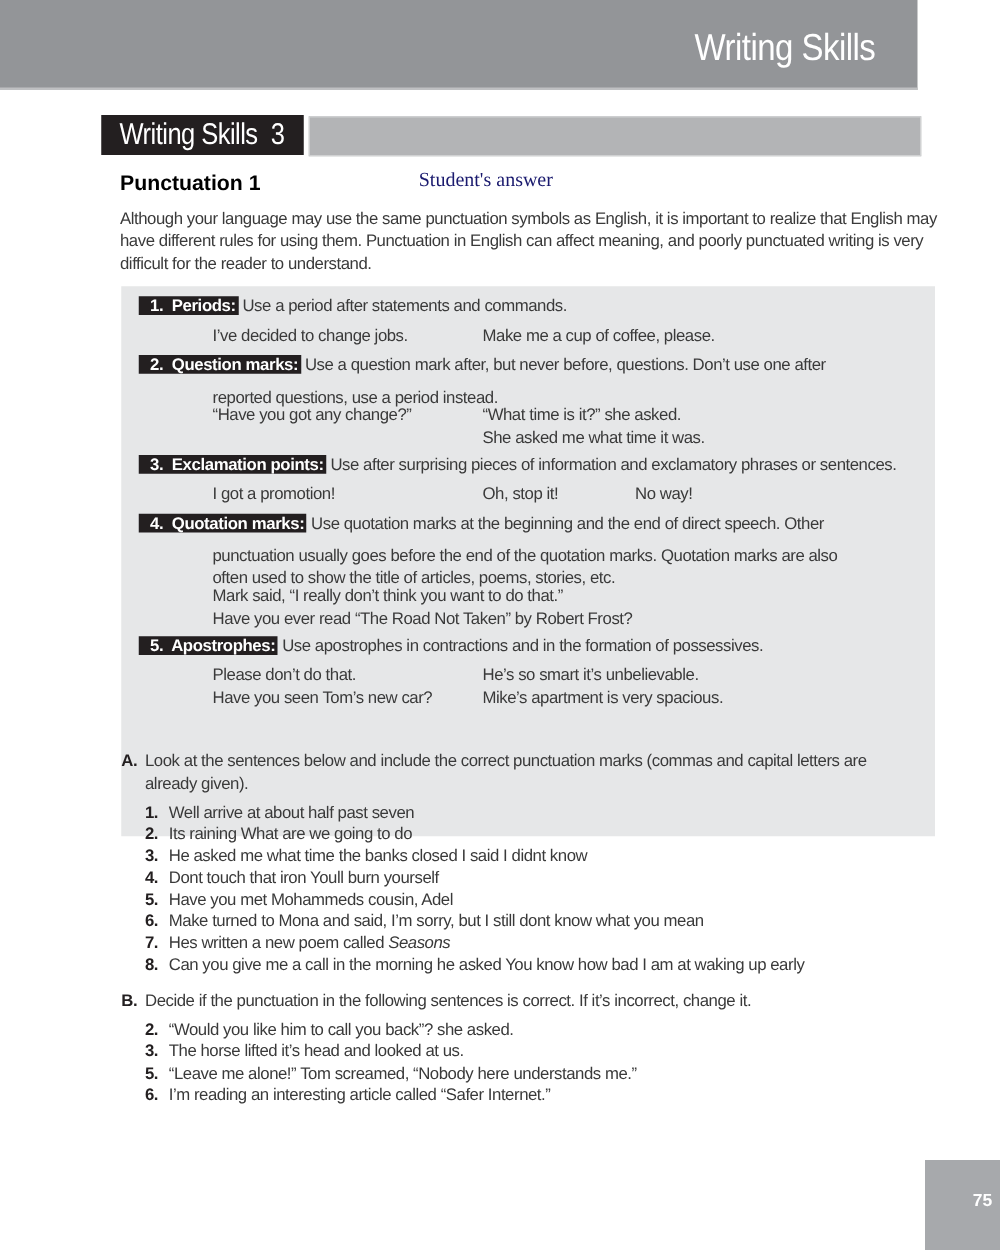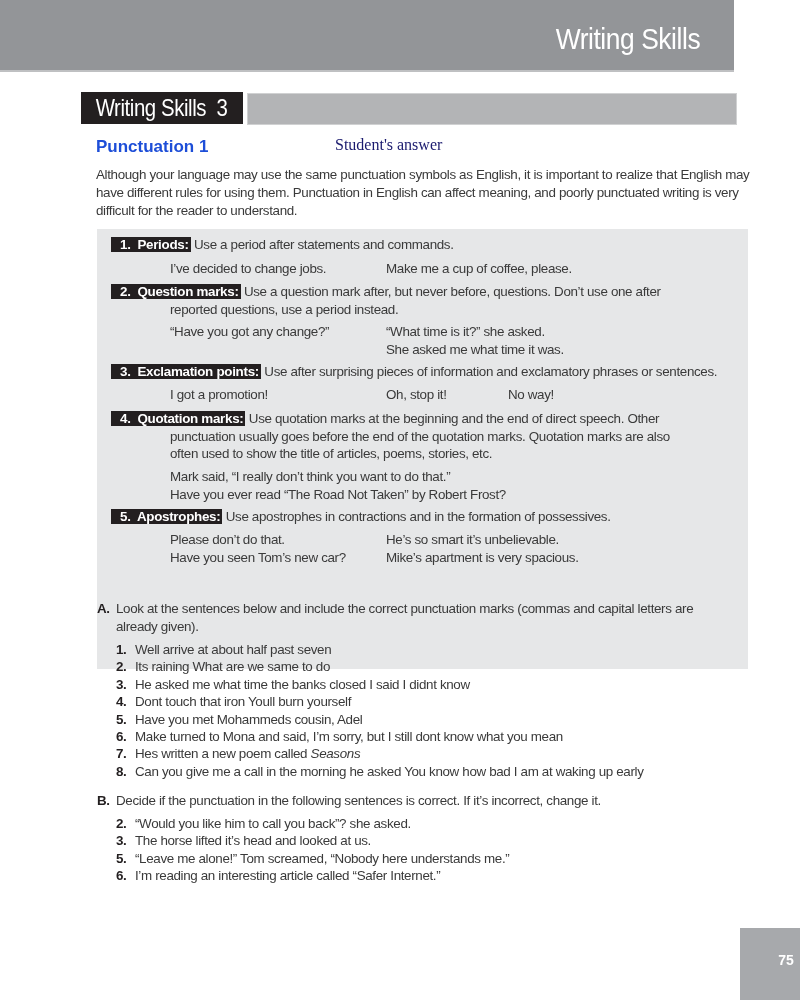--- a/index.html
+++ b/index.html
@@ -29,21 +29,21 @@
   }
   .section-tag span { display: inline-block; transform: scaleX(0.85); }
   .section-bar {
     position: absolute; left: 247px; top: 93px; width: 488px; height: 30px;
     background: #b3b4b6;
     border: 1px solid #d0d1d2;
   }
   .heading {
     position: absolute; left: 96px; top: 137px;
     font-family: "Liberation Sans", sans-serif; font-weight: bold;
-    font-size: 17px; color: #1d4ed8;
+    font-size: 17px; color: #000000;
   }
   .student-answer {
     position: absolute; left: 335px; top: 136px;
     font-family: "Liberation Serif", serif;
     font-size: 16px; color: #1a1a6e;
   }
   .intro {
     position: absolute; left: 96px; top: 166px; width: 660px;
     font-family: Liberation Sans, sans-serif;
     font-size: 13.4px; line-height: 18px; color: #3a3a3a;
@@ -53,21 +53,21 @@
     position: absolute; left: 97px; top: 229px; width: 651px; height: 440px;
     background: #e6e7e8;
   }
   .rule { position: absolute; left: 14px; width: 630px;
     font-family: "Liberation Sans", sans-serif; font-size: 13.4px; line-height: 17.5px;
     color: #3a3a3a; letter-spacing: -0.35px; }
   .rule-label {
     background: #231f20; color: #ffffff; font-weight: bold;
     padding: 0 2px 0 9px; letter-spacing: -0.3px;
   }
-  .rule-cont { padding-left: 59px; display: block; }
+  .rule-cont { padding-left: 59px; display: block; margin-top: 8px; }
   .ex { position: absolute; font-family: "Liberation Sans", sans-serif;
     font-size: 13.4px; line-height: 17.5px; color: #3a3a3a; letter-spacing: -0.35px; white-space: nowrap; }
   .exA { left: 73px; } .exB { left: 289px; } .exC { left: 411px; }
 
   .exercise-prompt {
     position: absolute; left: 97px; width: 640px;
     font-family: "Liberation Sans", sans-serif; font-size: 13.4px; line-height: 17.5px;
     color: #3a3a3a; letter-spacing: -0.35px;
   }
   .exercise-prompt .letter { font-weight: bold; color: #231f20; position: absolute; left: 0; }
@@ -142,21 +142,21 @@
   <div class="ex exA" style="top:320px">Have you seen Tom’s new car?</div>
   <div class="ex exB" style="top:320px">Mike’s apartment is very spacious.</div>
 </div>
 
 <div class="exercise-prompt" style="top:600px">
   <span class="letter">A.</span>
   <span class="ptext">Look at the sentences below and include the correct punctuation marks (commas and capital letters are already given).</span>
 </div>
 <ul class="items" style="top:641px">
   <li><span class="num">1.</span><span>Well arrive at about half past seven</span></li>
-  <li><span class="num">2.</span><span>Its raining What are we same to do</span></li>
+  <li><span class="num">2.</span><span>Its raining What are we going to do</span></li>
   <li><span class="num">3.</span><span>He asked me what time the banks closed I said I didnt know</span></li>
   <li><span class="num">4.</span><span>Dont touch that iron Youll burn yourself</span></li>
   <li><span class="num">5.</span><span>Have you met Mohammeds cousin, Adel</span></li>
   <li><span class="num">6.</span><span>Make turned to Mona and said, I’m sorry, but I still dont know what you mean</span></li>
   <li><span class="num">7.</span><span style="white-space:pre">Hes written a new poem called </span><i>Seasons</i></li>
   <li><span class="num">8.</span><span>Can you give me a call in the morning he asked You know how bad I am at waking up early</span></li>
 </ul>
 
 <div class="exercise-prompt" style="top:792px">
   <span class="letter">B.</span>

